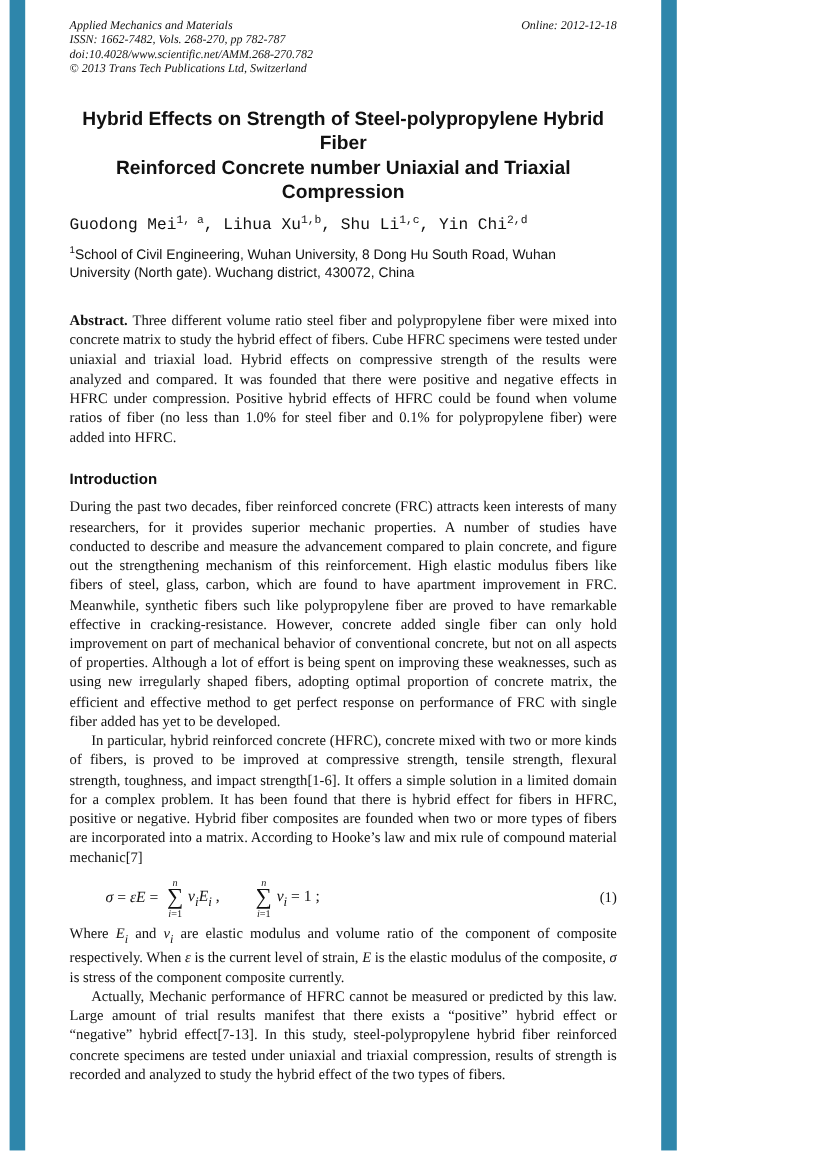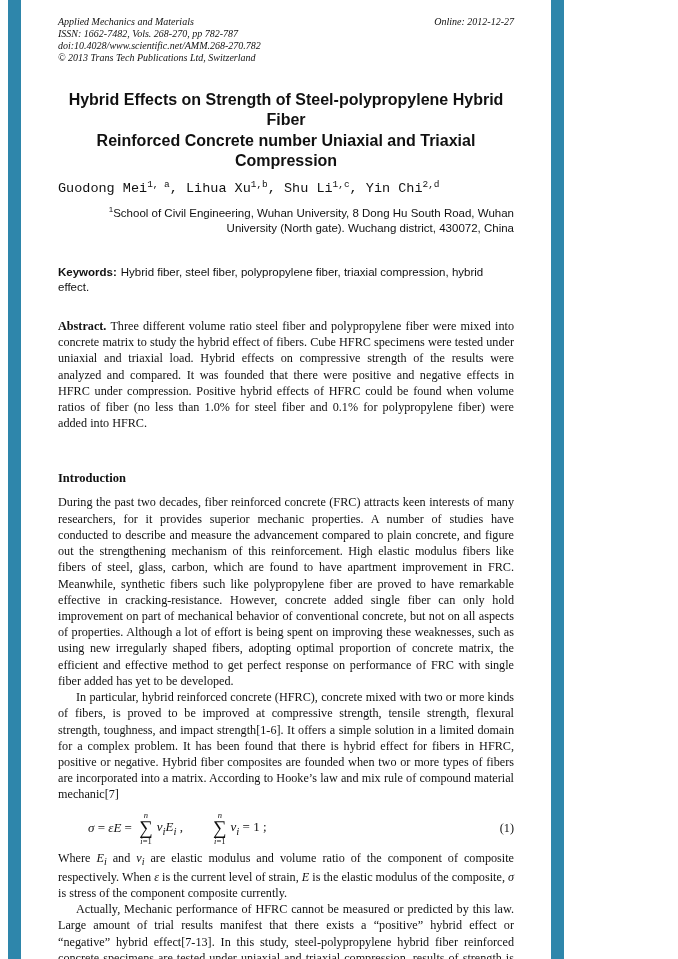--- a/index.html
+++ b/index.html
@@ -19,35 +19,35 @@
   .hdr{display:flex;justify-content:space-between;align-items:flex-start;padding-top:16px;
        font-style:italic;font-size:10px;line-height:12px;}
   .hdr .left div{white-space:nowrap;}
   
   .title{margin-top:26px;text-align:center;
          font-family:"Liberation Sans","DejaVu Sans",sans-serif;
          font-weight:bold;font-size:16px;line-height:1.28;}
   .authors{margin-top:9px;
            font-family:Liberation Mono, monospace;
            font-size:13.5px;}
-  .affil{margin:10px auto 0;max-width:556px;text-align:right;
+  .affil{margin:10px auto 0;max-width:556px;text-align:left;
          font-family:"Liberation Sans","DejaVu Sans",sans-serif;
          font-size:11.5px;line-height:1.35;}
   .emails{margin-top:12px;text-align:center;
           font-family:"Liberation Sans","DejaVu Sans",sans-serif;
           font-size:11.5px;}
   sup{font-size:70%;line-height:0;}
   
   .keywords{margin-top:28px;font-family:"Liberation Sans","DejaVu Sans",sans-serif;
             font-size:11.5px;line-height:1.35;text-align:left;}
   .keywords .lbl{font-weight:bold;margin-right:4px;}
   
   .abstract{margin-top:22px;font-size:12.2px;line-height:1.33;text-align:justify;}
   .abstract .lbl{font-weight:bold;margin-right:4px;}
-  h2.sec{margin:40px 0 8px 0;font-size:12.5px;font-weight:bold;font-family:Liberation Serif, serif;}
+  h2.sec{margin:20px 0 8px 0;font-size:12.5px;font-weight:bold;font-family:Liberation Sans, sans-serif;}
   p.body{margin:0;font-size:12.2px;line-height:1.33;text-align:justify;}
   p.body.indent{text-indent:18px;}
   
   .equation{display:flex;align-items:center;margin:8px 0 4px 0;padding-left:30px;
             font-size:13px;}
   .eq-seg{white-space:pre;text-align:center;}
   .sum{display:inline-flex;flex-direction:column;align-items:center;margin:0 4px;line-height:1;}
   .sum .lim{font-size:8.5px;line-height:1;}
   .sum .sigma{font-size:19px;line-height:0.95;}
   .gap{width:26px;}
@@ -62,36 +62,33 @@
 
   <div class="content">
 
     <div class="hdr">
       <div class="left">
         <div>Applied Mechanics and Materials</div>
         <div>ISSN: 1662-7482, Vols. 268-270, pp 782-787</div>
         <div>doi:10.4028/www.scientific.net/AMM.268-270.782</div>
         <div>© 2013 Trans Tech Publications Ltd, Switzerland</div>
       </div>
-      <div class="right">Online: 2012-12-27</div>
+      <div class="right">Online: 2012-12-18</div>
     </div>
 
     <div class="title">
       <div>Hybrid Effects on Strength of Steel-polypropylene Hybrid Fiber</div>
       <div>Reinforced Concrete number Uniaxial and Triaxial Compression</div>
     </div>
 
     <div class="authors">Guodong Mei<sup>1, a</sup>, Lihua Xu<sup>1,b</sup>, Shu Li<sup>1,c</sup>, Yin Chi<sup>2,d</sup></div>
 
     <div class="affil"><sup>1</sup>School of Civil Engineering, Wuhan University, 8 Dong Hu South Road, Wuhan University (North gate). Wuchang district, 430072, China</div>
 
 
-    <div class="keywords">
-      <span class="lbl">Keywords:</span><span>Hybrid fiber, steel fiber, polypropylene fiber, triaxial compression, hybrid effect.</span>
-    </div>
 
     <div class="abstract">
       <span class="lbl">Abstract.</span><span>Three different volume ratio steel fiber and polypropylene fiber were mixed into concrete matrix to study the hybrid effect of fibers. Cube HFRC specimens were tested under uniaxial and triaxial load. Hybrid effects on compressive strength of the results were analyzed and compared. It was founded that there were positive and negative effects in HFRC under compression. Positive hybrid effects of HFRC could be found when volume ratios of fiber (no less than 1.0% for steel fiber and 0.1% for polypropylene fiber) were added into HFRC.</span>
     </div>
 
     <h2 class="sec">Introduction</h2>
 
     <p class="body">During the past two decades, fiber reinforced concrete (FRC) attracts keen interests of many researchers, for it provides superior mechanic properties. A number of studies have conducted to describe and measure the advancement compared to plain concrete, and figure out the strengthening mechanism of this reinforcement. High elastic modulus fibers like fibers of steel, glass, carbon, which are found to have apartment improvement in FRC. Meanwhile, synthetic fibers such like polypropylene fiber are proved to have remarkable effective in cracking-resistance. However, concrete added single fiber can only hold improvement on part of mechanical behavior of conventional concrete, but not on all aspects of properties. Although a lot of effort is being spent on improving these weaknesses, such as using new irregularly shaped fibers, adopting optimal proportion of concrete matrix, the efficient and effective method to get perfect response on performance of FRC with single fiber added has yet to be developed.</p>
 
     <p class="body indent">In particular, hybrid reinforced concrete (HFRC), concrete mixed with two or more kinds of fibers, is proved to be improved at compressive strength, tensile strength, flexural strength, toughness, and impact strength[1-6]. It offers a simple solution in a limited domain for a complex problem. It has been found that there is hybrid effect for fibers in HFRC, positive or negative. Hybrid fiber composites are founded when two or more types of fibers are incorporated into a matrix.  According to Hooke’s law and mix rule of compound material mechanic[7]</p>

